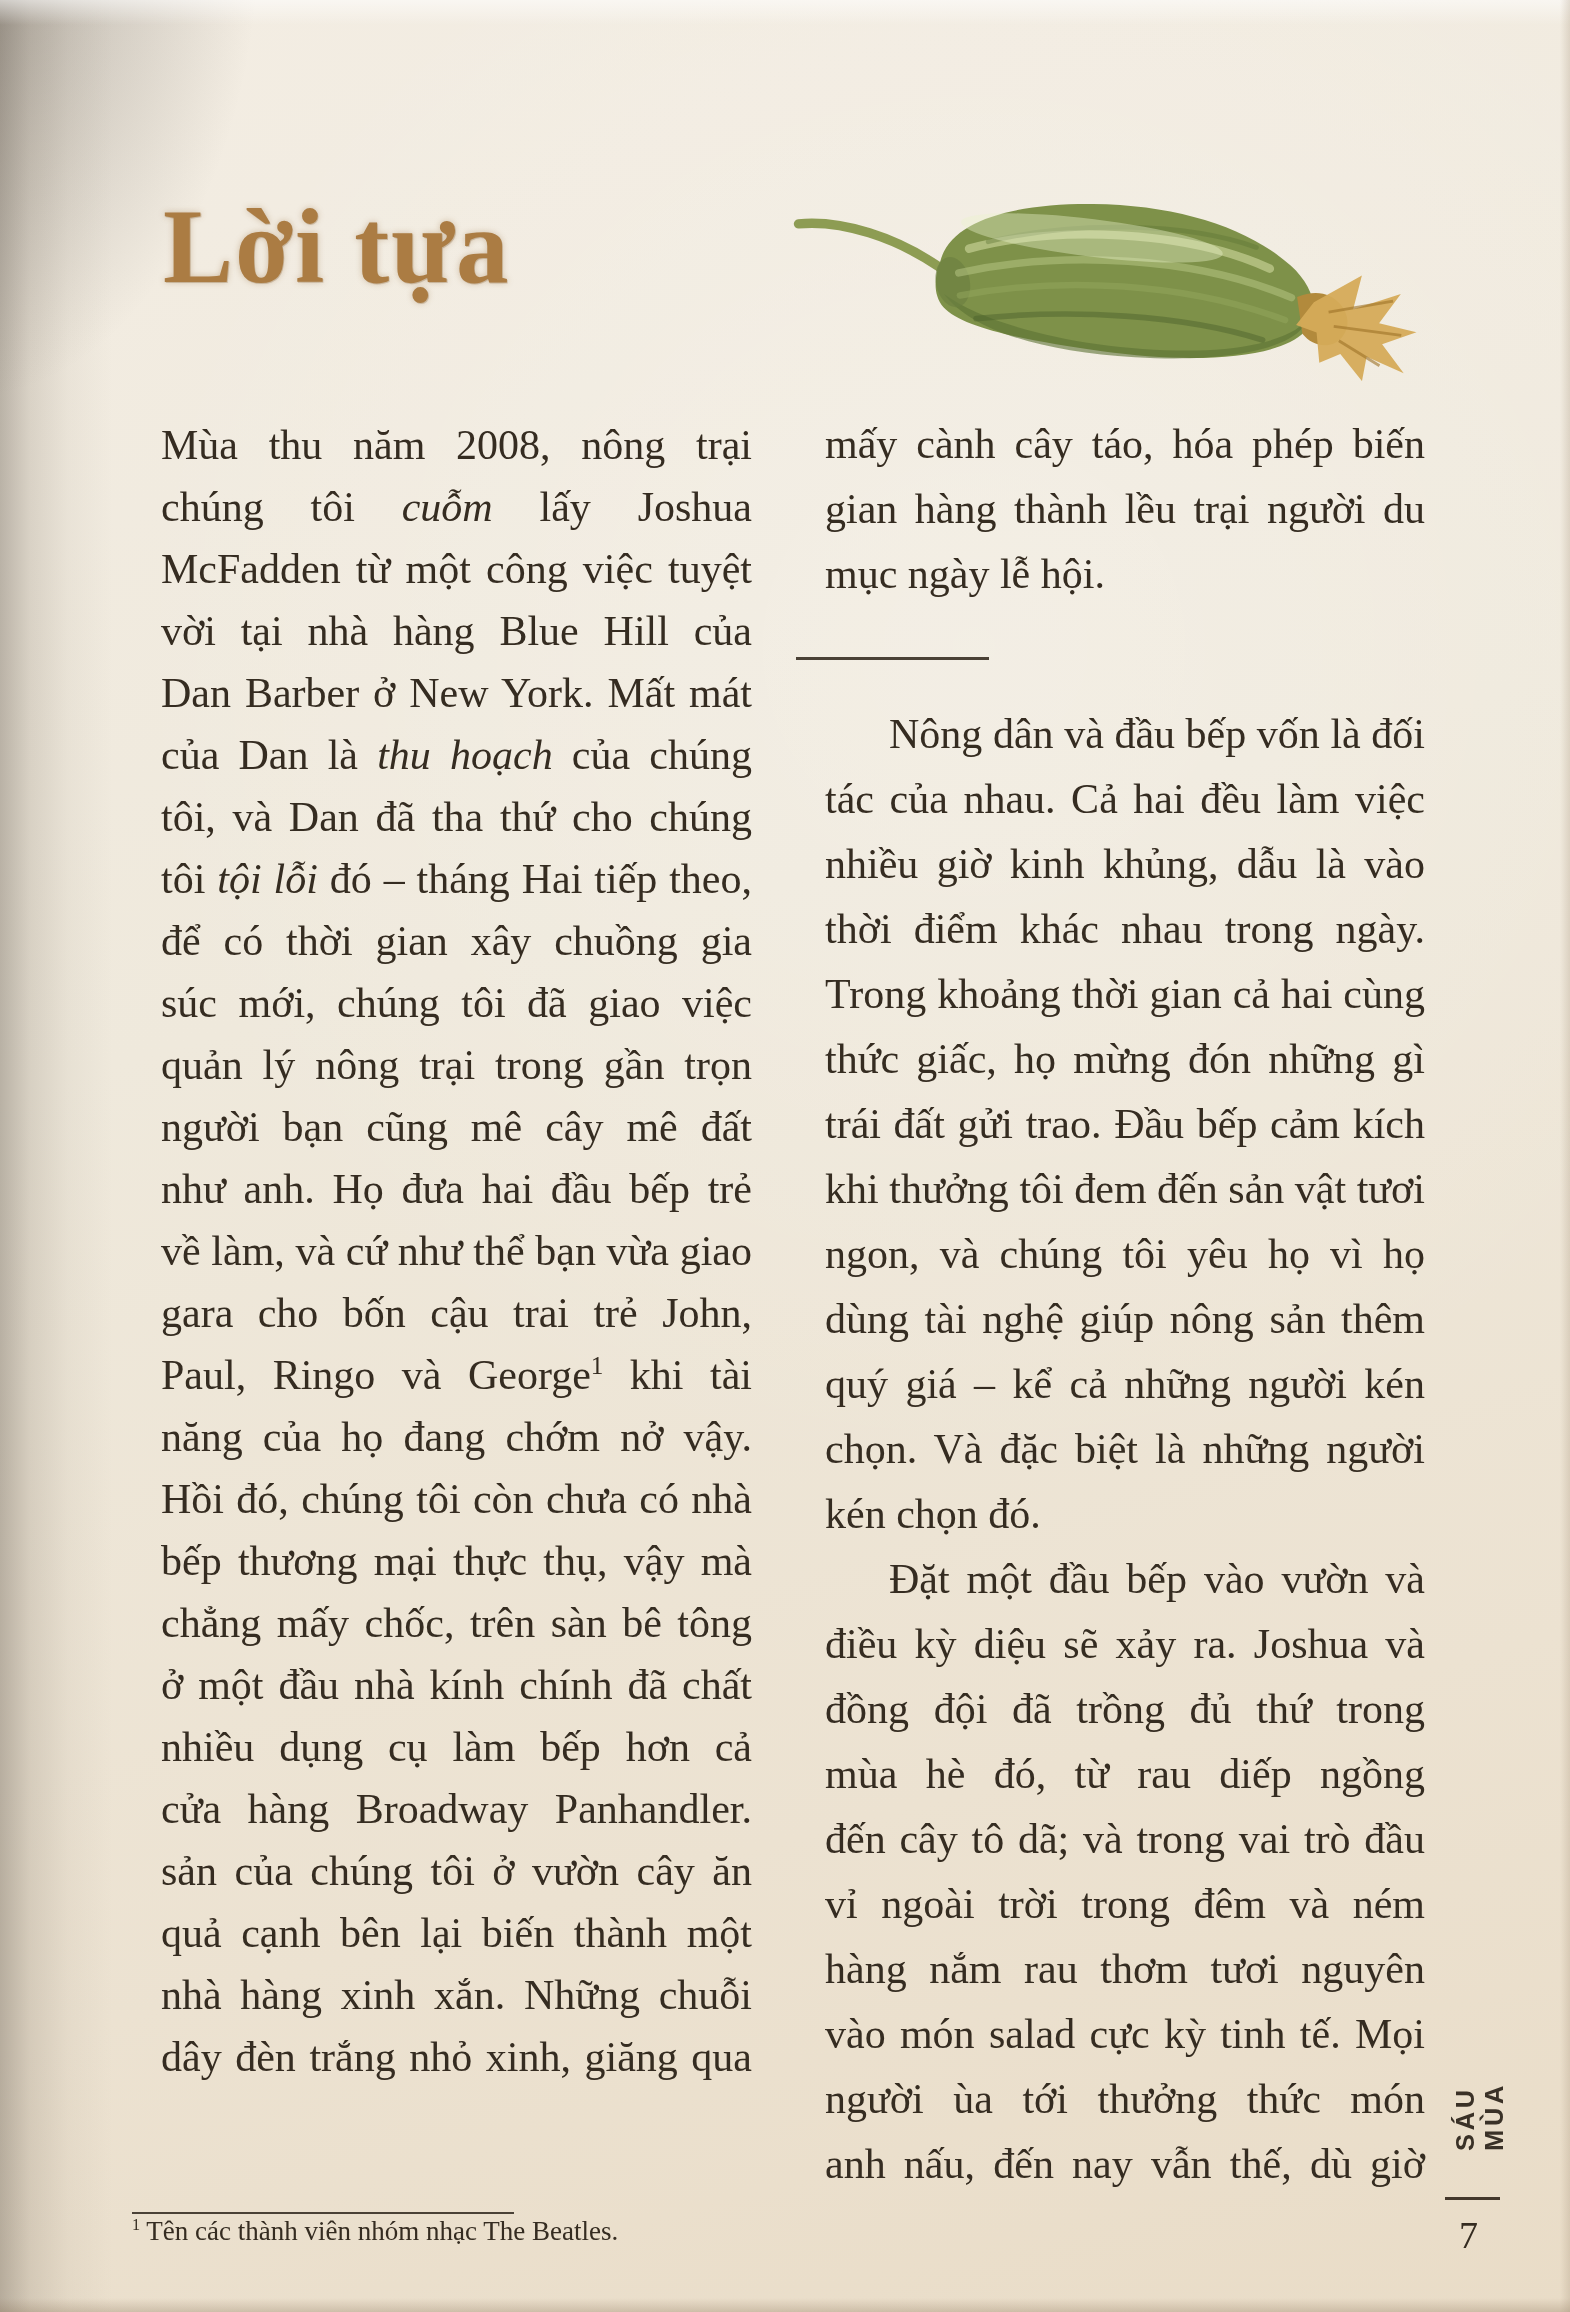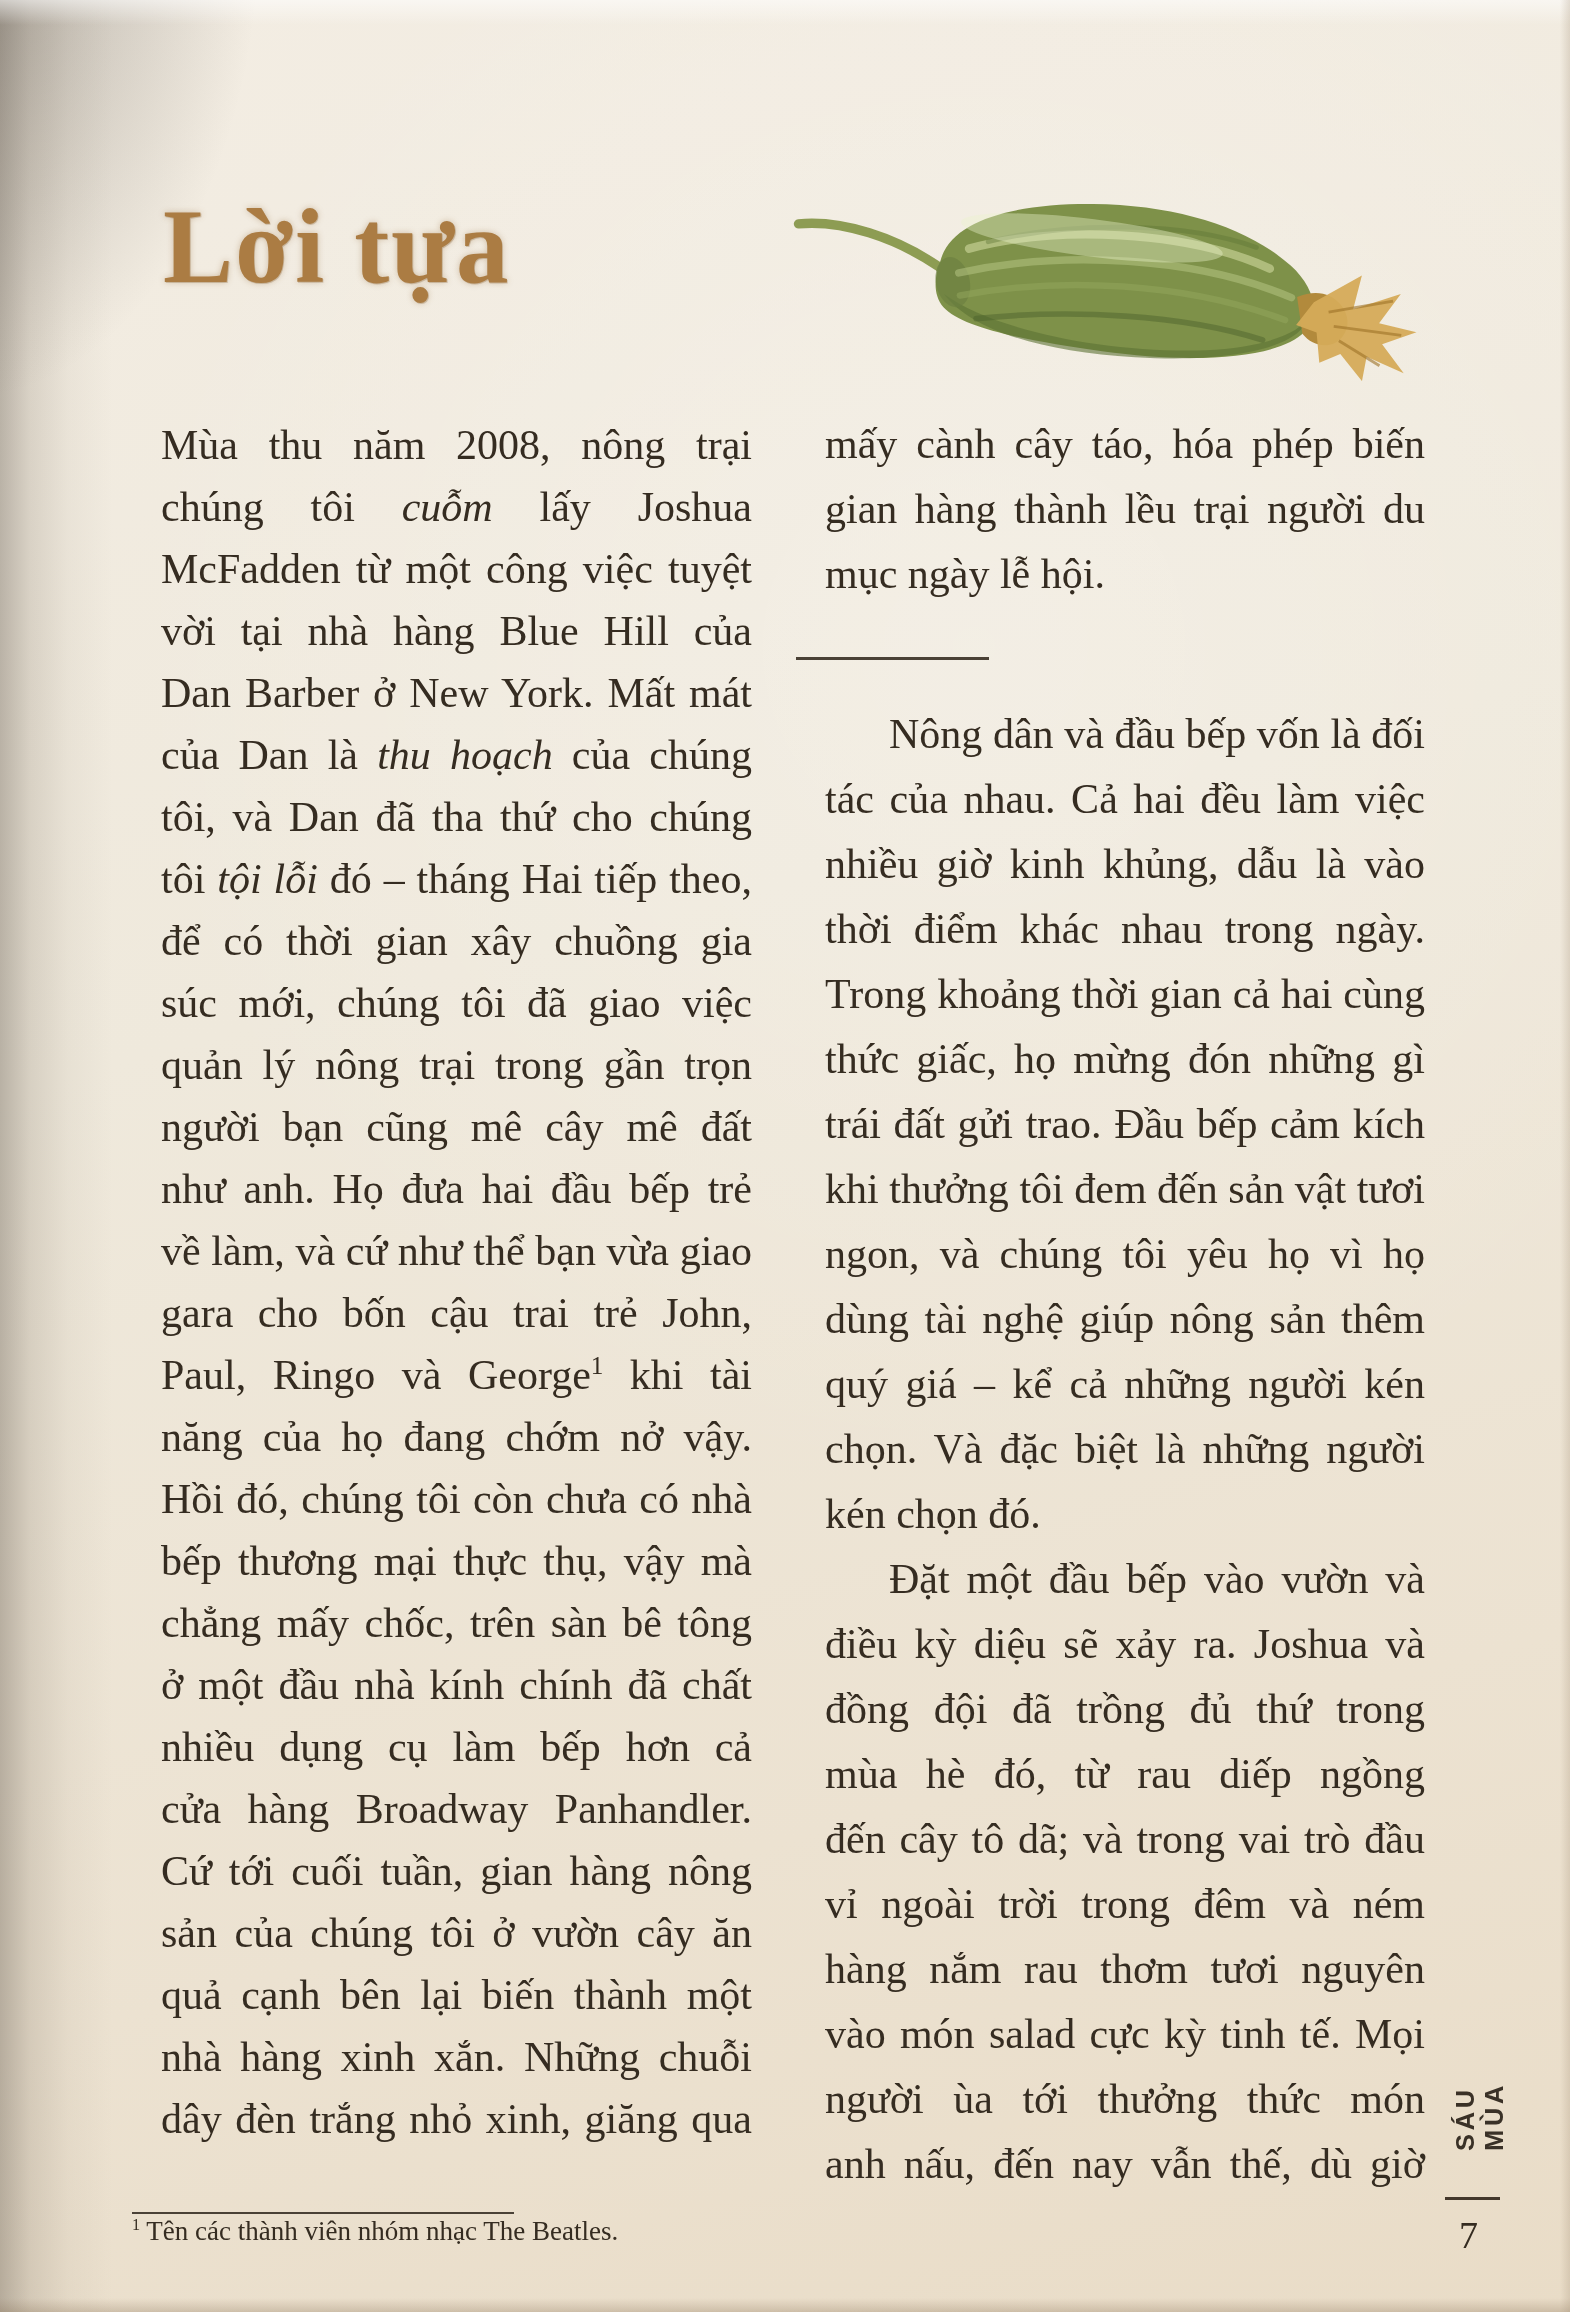--- a/index.html
+++ b/index.html
@@ -110,21 +110,20 @@
       <div class="line">về làm, và cứ như thể bạn vừa giao</div>
       <div class="line">gara cho bốn cậu trai trẻ John,</div>
       <div class="line">Paul, Ringo và George<sup>1</sup> khi tài</div>
       <div class="line">năng của họ đang chớm nở vậy.</div>
       <div class="line">Hồi đó, chúng tôi còn chưa có nhà</div>
       <div class="line">bếp thương mại thực thụ, vậy mà</div>
       <div class="line">chẳng mấy chốc, trên sàn bê tông</div>
       <div class="line">ở một đầu nhà kính chính đã chất</div>
       <div class="line">nhiều dụng cụ làm bếp hơn cả</div>
       <div class="line">cửa hàng Broadway Panhandler.</div>
-      <div class="line">Cứ tới cuối tuần, gian hàng nông</div>
       <div class="line">sản của chúng tôi ở vườn cây ăn</div>
       <div class="line">quả cạnh bên lại biến thành một</div>
       <div class="line">nhà hàng xinh xắn. Những chuỗi</div>
       <div class="line">dây đèn trắng nhỏ xinh, giăng qua</div>
     </div>
   </div>
 <div class="col col-right">
     <div class="para">
       <div class="line">mấy cành cây táo, hóa phép biến</div>
       <div class="line">gian hàng thành lều trại người du</div>

